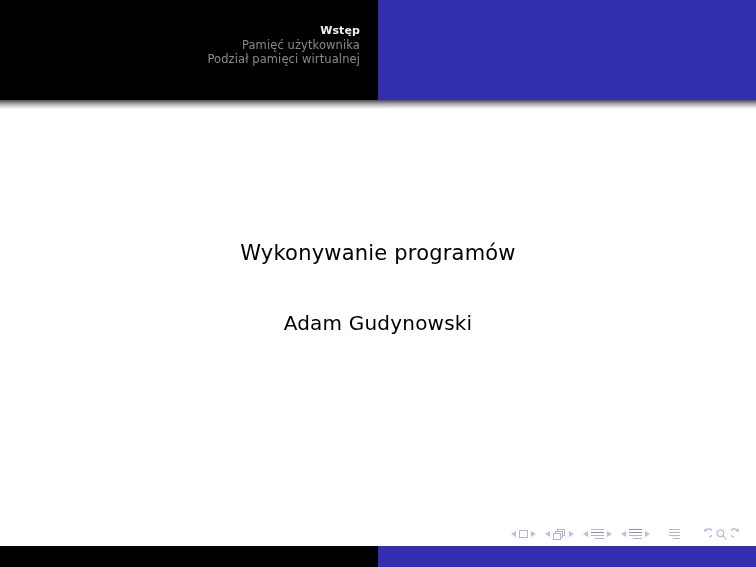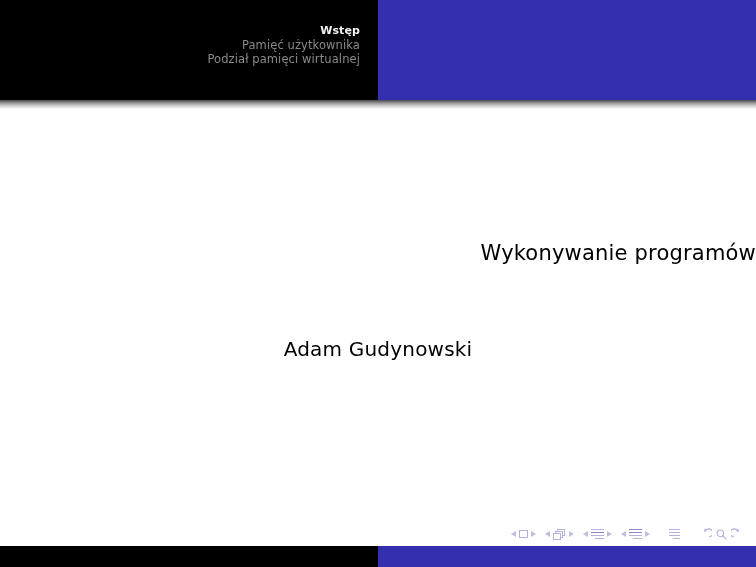--- a/index.html
+++ b/index.html
@@ -73,30 +73,30 @@
     position: absolute;
     left: 0; top: 109px;
     width: 756px;
     height: 437px;
     background: #ffffff;
   }
   .title-block {
     position: absolute;
     left: 0; top: 132px;
     width: 756px;
-    text-align: right;
+    text-align: center;
   }
   .title-main {
     font-size: 21px;
     color: #000000;
     letter-spacing: 0.2px;
   }
   .author-block {
     position: absolute;
-    left: 0; top: 228px;
+    left: 0; top: 202px;
     width: 756px;
     text-align: center;
   }
   .author-name {
     font-size: 20px;
     color: #000000;
     letter-spacing: 0.2px;
   }
 
   

